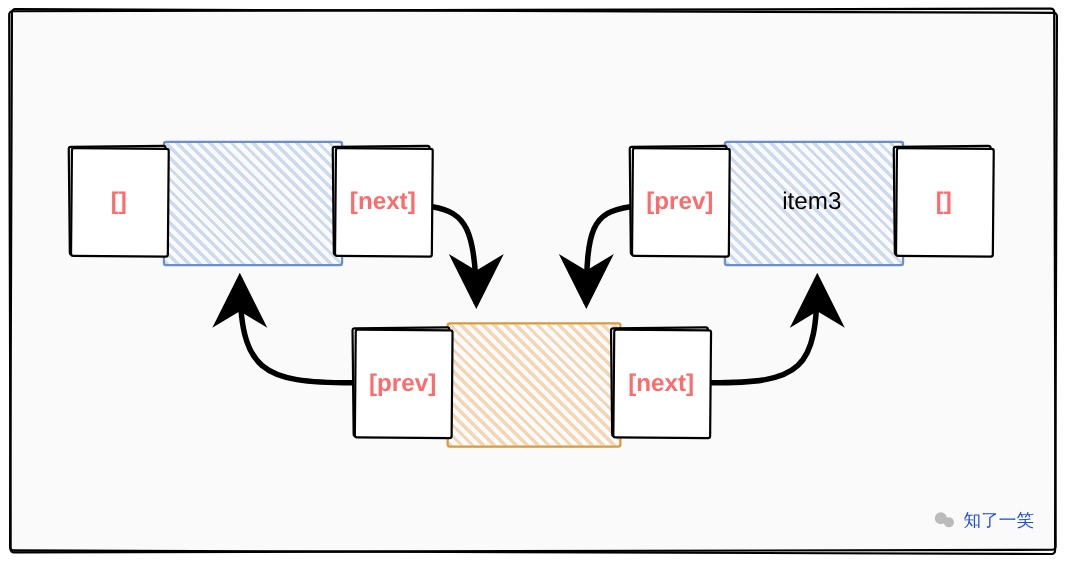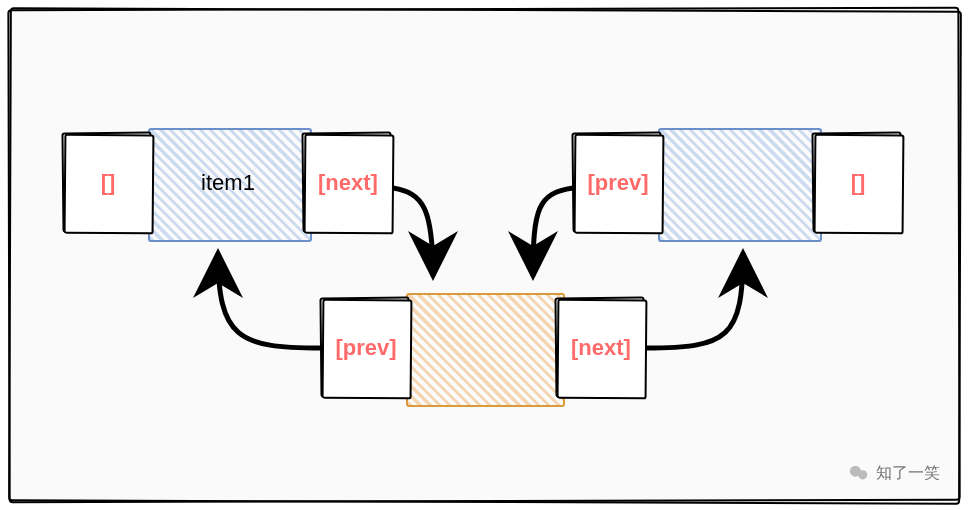--- a/index.html
+++ b/index.html
@@ -11,50 +11,50 @@
   .box .layer.l1{transform:rotate(-.6deg) translate(-1px,-1px)}
   .box .layer.l2{transform:rotate(.5deg) translate(1px,1px)}
   .box .label{position:absolute;inset:0;display:flex;align-items:center;justify-content:center;font-size:22px;z-index:3}
   .red{color:#ff6b6b;font-weight:bold}
   .hatch-blue{background:repeating-linear-gradient(45deg,rgba(120,160,220,.35) 0 3px,transparent 3px 7px)}
   .hatch-orange{background:repeating-linear-gradient(45deg,rgba(240,170,90,.45) 0 3px,transparent 3px 7px)}
   .mid{position:absolute;border:2px solid #000;border-radius:3px}
   .mid.blue{border-color:#6b8fc9}
   .mid.orange{border-color:#d89a3a}
   svg.arrows{position:absolute;left:0;top:0;width:952px;height:494px;z-index:5;pointer-events:none}
-  .watermark{position:absolute;right:20px;bottom:18px;color:#737373;font-size:16px;font-family:sans-serif;z-index:6;display:flex;align-items:center;gap:6px}
+  .watermark{position:absolute;right:20px;bottom:18px;color:#1d4ed8;font-size:16px;font-family:sans-serif;z-index:6;display:flex;align-items:center;gap:6px}
   .watermark .wxicon{width:22px;height:22px;display:inline-block}
 </style>
 </head>
 <body>
 
 <div class="canvas">
   <div class="hand-border"></div>
   <div class="hand-border b2"></div>
 
   <div class="mid blue hatch-blue" style="left:140px;top:120px;width:160px;height:110px"></div>
   <div class="box" style="left:55px;top:125px;width:90px;height:100px">
     <div class="layer l1"></div>
       <div class="layer l2"></div>
     <div class="label red">[]</div>
   </div>
-  <div class="box" style="left:140px;top:120px;width:160px;height:110px">
-    <div class="label">item1</div>
-  </div>
   <div class="box" style="left:295px;top:125px;width:90px;height:100px">
     <div class="layer l1"></div>
       <div class="layer l2"></div>
     <div class="label red">[next]</div>
   </div>
 
   <div class="mid blue hatch-blue" style="left:650px;top:120px;width:160px;height:110px"></div>
   <div class="box" style="left:565px;top:125px;width:90px;height:100px">
     <div class="layer l1"></div>
       <div class="layer l2"></div>
     <div class="label red">[prev]</div>
+  </div>
+  <div class="box" style="left:650px;top:120px;width:160px;height:110px">
+    <div class="label">item3</div>
   </div>
   <div class="box" style="left:805px;top:125px;width:90px;height:100px">
     <div class="layer l1"></div>
       <div class="layer l2"></div>
     <div class="label red">[]</div>
   </div>
 
   <div class="mid orange hatch-orange" style="left:398px;top:285px;width:155px;height:110px"></div>
   <div class="box" style="left:313px;top:290px;width:90px;height:100px">
     <div class="layer l1"></div>

